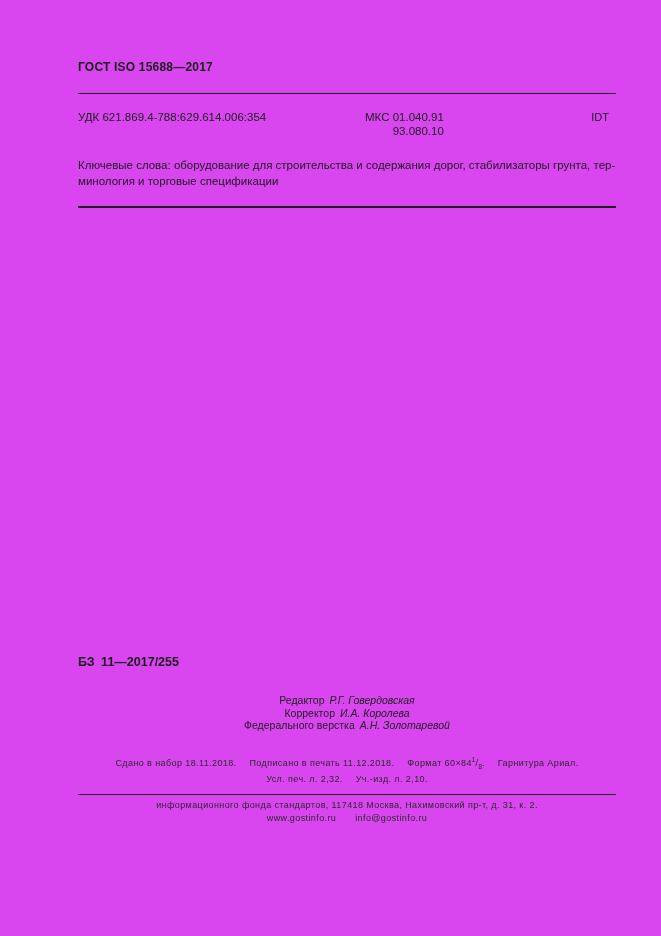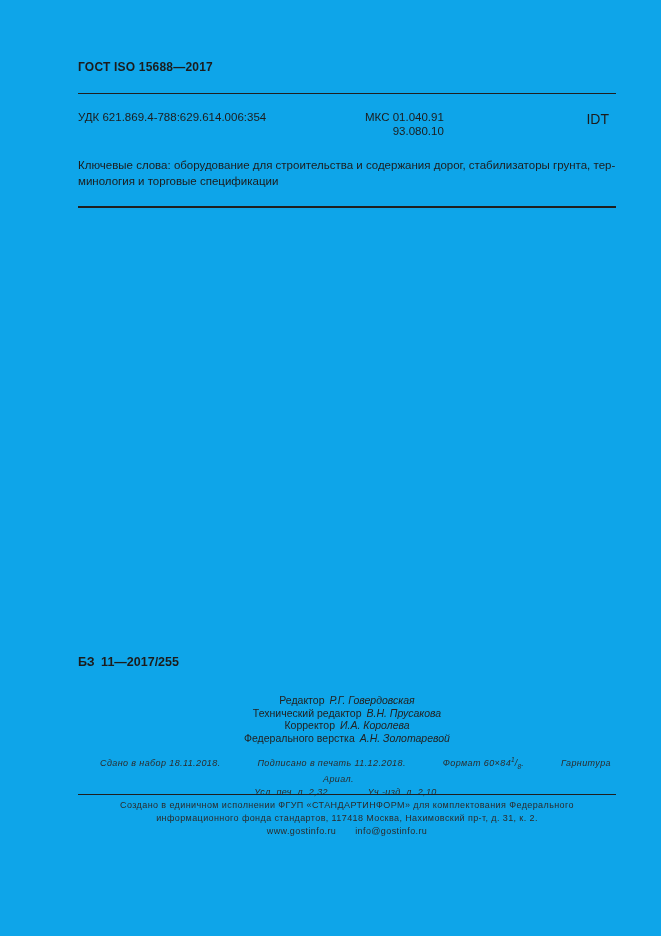--- a/index.html
+++ b/index.html
@@ -4,21 +4,21 @@
 <style>
   html, body {
     margin: 0;
     padding: 0;
     background: #ffffff;
   }
   .page {
     position: relative;
     width: 661px;
     height: 936px;
-    background: #0ea5e9;
+    background: #d946ef;
     font-family: "Liberation Sans", "DejaVu Sans", sans-serif;
     color: #1c1c1c;
     overflow: hidden;
   }
   .abs { position: absolute; }
 
   .doc-header {
     left: 78px; top: 60px;
     font-size: 12px;
     font-weight: bold;
@@ -41,21 +41,21 @@
   }
   .mks {
     left: 365px; top: 111px;
     font-size: 11.5px;
     line-height: 13.5px;
     text-align: right;
   }
   .mks div { white-space: nowrap; }
   .idt {
     right: 52px; top: 111px;
-    font-size: 14px;
+    font-size: 11px;
     white-space: nowrap;
   }
 
   .keywords {
     left: 78px; top: 158px;
     width: 538px;
     font-size: 11.5px;
     line-height: 15.5px;
   }
   .keywords div { white-space: nowrap; }
@@ -84,21 +84,21 @@
 
   .typesetting {
     left: 78px; top: 753px;
     width: 538px;
     text-align: center;
     font-size: 9px;
     line-height: 13px;
     letter-spacing: 0.4px;
     color: #2b2b2b;
   }
-  .typesetting .item { margin: 0 17px; font-style: italic; }
+  .typesetting .item { margin: 0 5px; }
   .typesetting sup, .typesetting sub {
     font-size: 6.5px;
     letter-spacing: 0;
   }
 
   .print-footer {
     left: 78px; top: 799px;
     width: 538px;
     text-align: center;
     font-size: 9px;
@@ -133,23 +133,20 @@
 
   <div class="abs rule rule-mid"></div>
 
   <div class="abs bz-code">БЗ 11—2017/255</div>
 
   <div class="abs credits">
     <div>
       <span class="role">Редактор</span><span class="name">Р.Г. Говердовская</span>
     </div>
     <div>
-      <span class="role">Технический редактор</span><span class="name">В.Н. Прусакова</span>
-    </div>
-    <div>
       <span class="role">Корректор</span><span class="name">И.А. Королева</span>
     </div>
     <div>
       <span class="role">Федерального верстка</span><span class="name">А.Н. Золотаревой</span>
     </div>
   </div>
 
   <div class="abs typesetting">
     <div>
       <span class="item">Сдано в набор 18.11.2018.</span>
@@ -159,21 +156,20 @@
     </div>
     <div>
       <span class="item">Усл. печ. л. 2,32.</span>
       <span class="item">Уч.-изд. л. 2,10.</span>
     </div>
   </div>
 
   <div class="abs rule rule-bottom"></div>
 
   <div class="abs print-footer">
-    <div>Создано в единичном исполнении ФГУП «СТАНДАРТИНФОРМ» для комплектования Федерального</div>
     <div>информационного фонда стандартов, 117418 Москва, Нахимовский пр-т, д. 31, к. 2.</div>
     <div>
       <span class="contact">www.gostinfo.ru</span>
       <span class="contact">info@gostinfo.ru</span>
     </div>
   </div>
 
 </div>
 
 </body></html>

